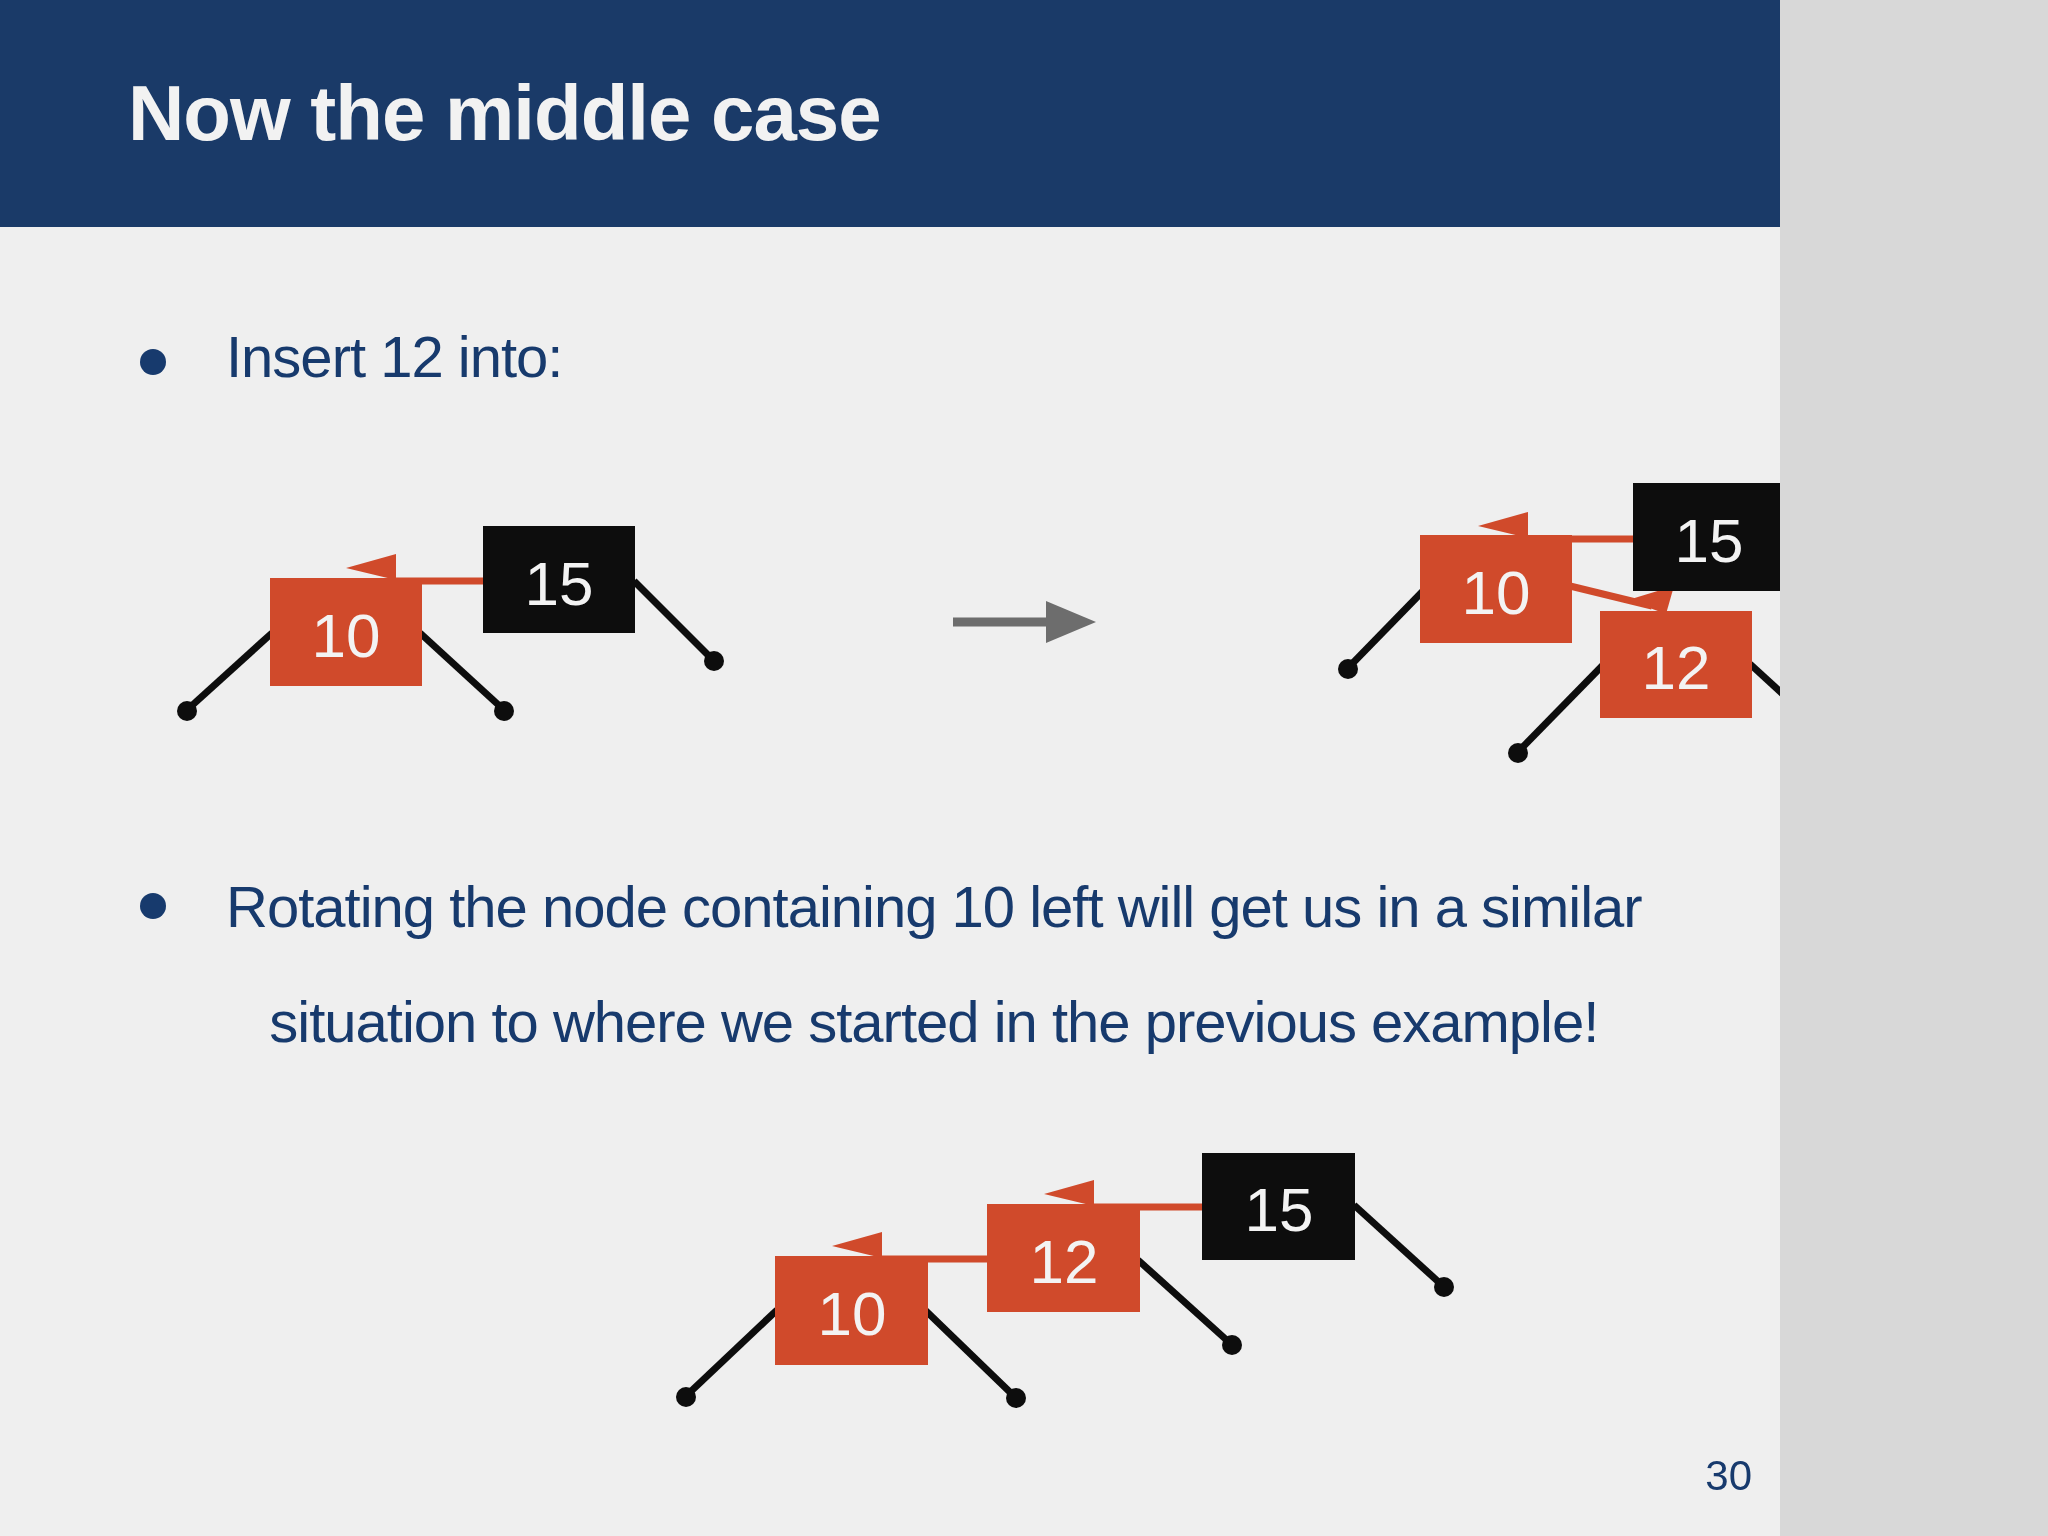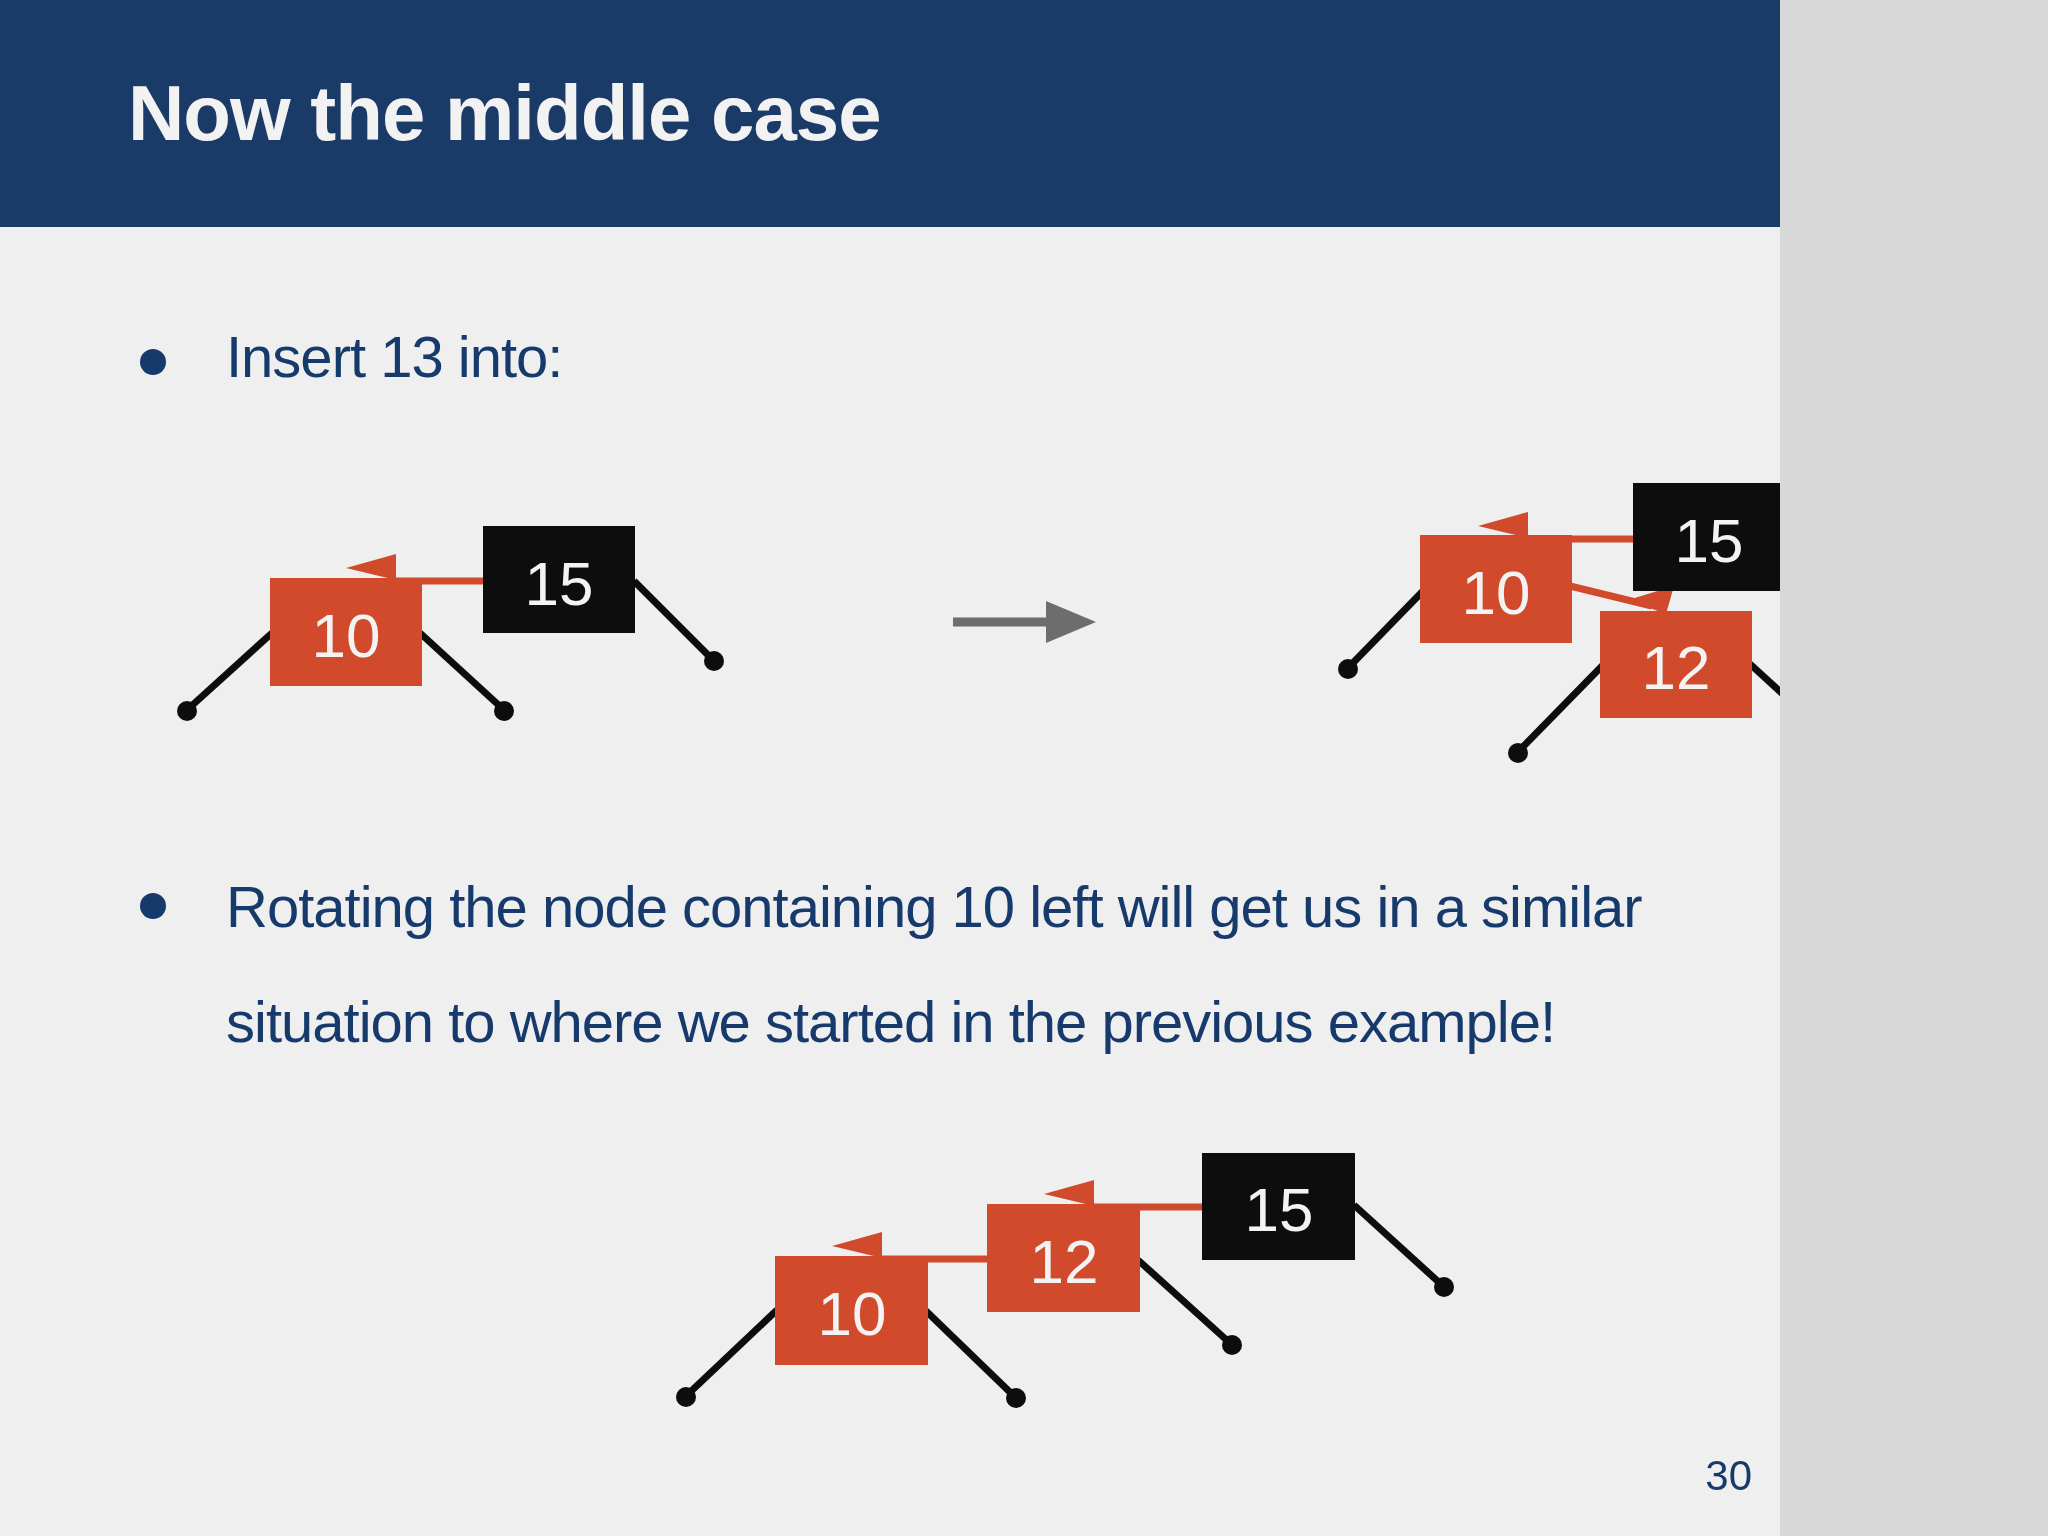--- a/index.html
+++ b/index.html
@@ -36,21 +36,21 @@
   }
   .bullet-text {
     position: absolute;
     left: 226px;
     color: #173a6d;
     font-size: 58px;
     letter-spacing: -1px;
     white-space: nowrap;
   }
   .b1-text { top: 324px; line-height: 66px; }
-  .b2-text { top: 849px; line-height: 115px; }
+  .b2-text { top: 849px; line-height: 115px; text-align: center; }
   .dot1 { top: 349px; }
   .dot2 { top: 893px; }
   .diagram-svg { position: absolute; left: 0; top: 0; }
   .nil-edge { stroke: #0d0d0d; stroke-width: 7; }
   .nil-dot  { fill: #0d0d0d; }
   .red-ptr  { stroke: #d04a2b; stroke-width: 7; }
   .red-flag { fill: #d04a2b; }
   .node-black { fill: #0d0d0d; }
   .node-red   { fill: #d04a2b; }
   .node-label {
@@ -74,21 +74,21 @@
 
 <div class="slide">
 
   <header class="header">
     <h1>Now the middle case</h1>
   </header>
 
   <div class="bullet-row">
     <span class="bullet-dot dot1"></span>
     <div class="bullet-text b1-text">
-      <div>Insert 13 into:</div>
+      <div>Insert 12 into:</div>
     </div>
   </div>
 
   <div class="bullet-row">
     <span class="bullet-dot dot2"></span>
     <div class="bullet-text b2-text">
       <div>Rotating the node containing 10 left will get us in a similar</div>
       <div>situation to where we started in the previous example!</div>
     </div>
   </div>

